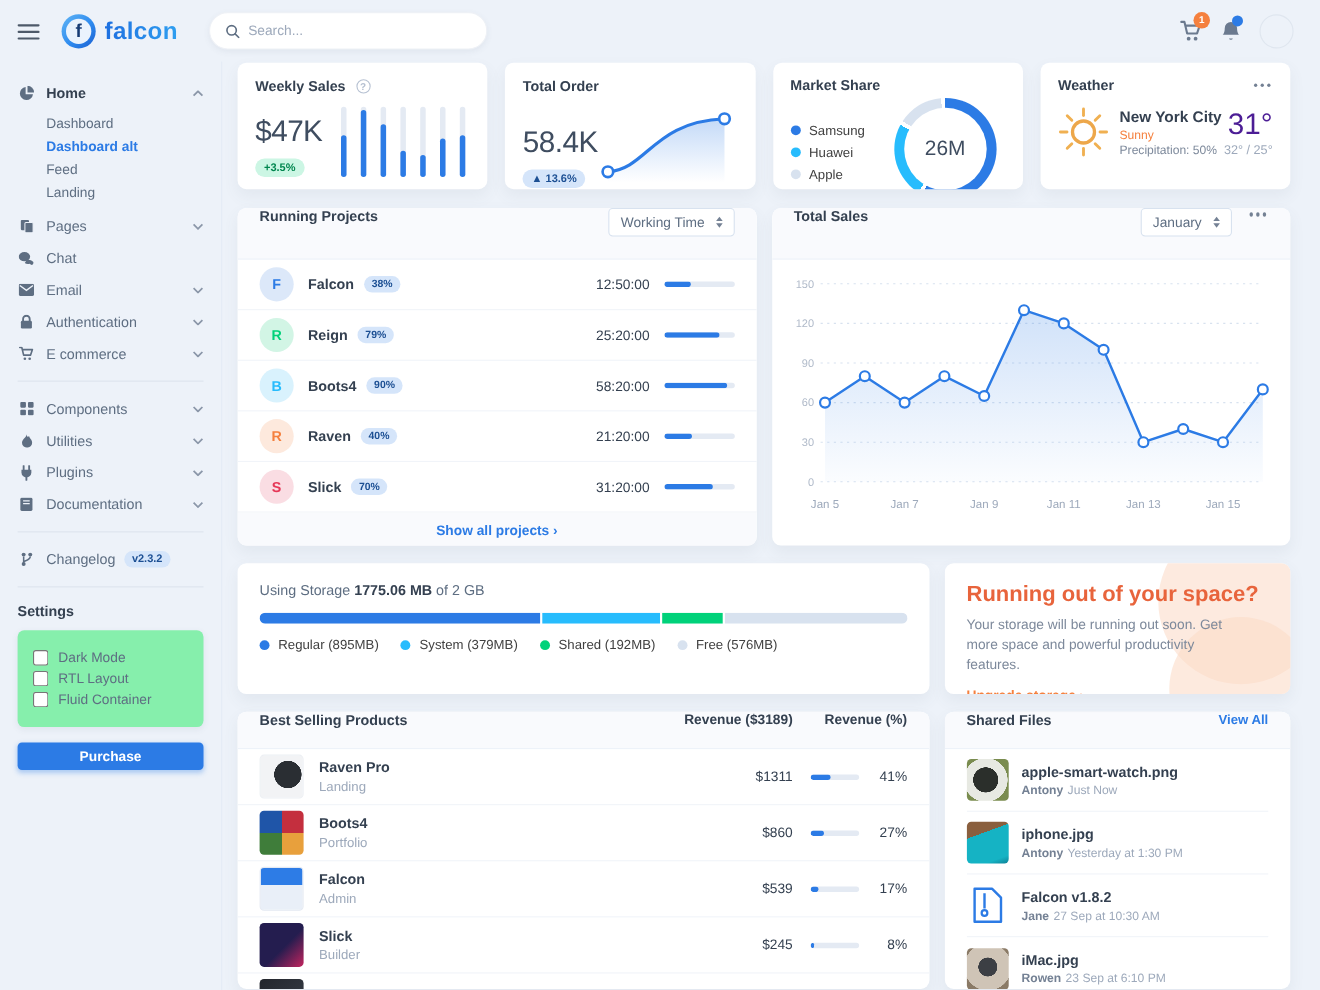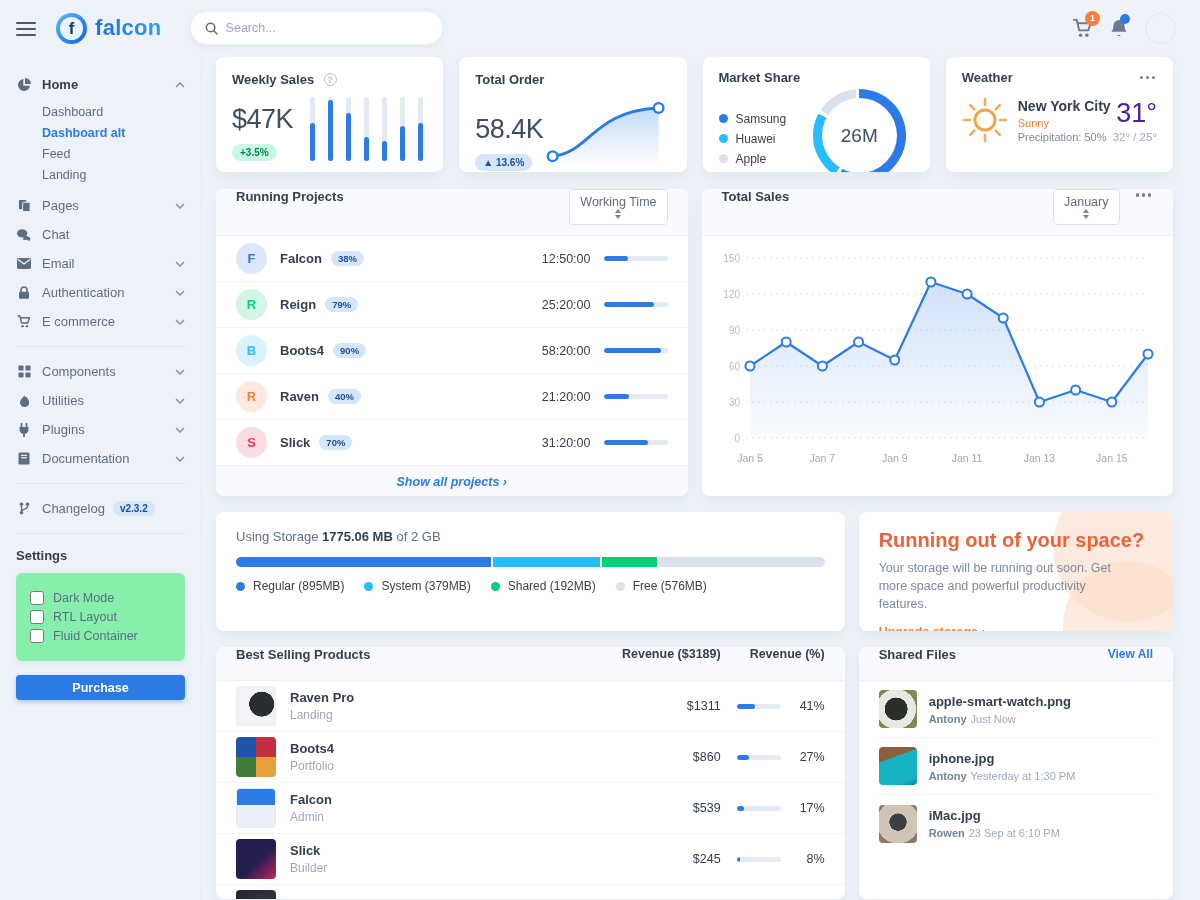--- a/index.html
+++ b/index.html
@@ -82,36 +82,36 @@
   .weather-city { font-size:14px; font-weight:bold; color:#344050; }
   .weather-cond { font-size:11px; color:#f5803e; margin-top:3px; }
   .weather-prec { font-size:11px; color:#7d899b; margin-top:2px; }
   .weather-right { margin-left:auto; text-align:right; }
   .weather-temp { font-size:27px; color:#4c1d95; }
   .weather-range { font-size:11.5px; color:#9da9bb; margin-top:2px; }
   .ellipsis { display:flex; gap:2.5px; cursor:pointer; padding:4px 2px; }
   .ellipsis i { width:3.5px; height:3.5px; border-radius:50%; background:#748194; }
 
   .card-head { display:flex; align-items:flex-start; background:#f9fafd; border-bottom:1px solid #edf2f9; padding:0 20px; }
-  .select-box { display:flex; align-items:center; gap:0; background:#fff; border:1px solid #d8e2ef; border-radius:4px; font-size:12.5px; color:#5e6e82; padding:5px 10px; cursor:pointer;flex-direction:column; }
+  .select-box { display:flex; align-items:center; gap:10px; background:#fff; border:1px solid #d8e2ef; border-radius:4px; font-size:12.5px; color:#5e6e82; padding:5px 10px; cursor:pointer; }
   .sort-arrows { display:flex; flex-direction:column; gap:2px; }
   .sort-arrows b { width:0; height:0; border-left:3.5px solid transparent; border-right:3.5px solid transparent; }
   .sort-arrows b.up { border-bottom:4px solid #748194; }
   .sort-arrows b.dn { border-top:4px solid #748194; }
 
   .proj-head { height:47px; }
   .proj-row { display:flex; align-items:center; height:46px; border-bottom:1px solid #f1f4f9; padding:0 20px; }
   .proj-avatar { width:31px; height:31px; border-radius:50%; font-size:13px; font-weight:bold; display:flex; align-items:center; justify-content:center; margin-right:13px; }
   .proj-name { font-size:13px; color:#344050; font-weight:bold; }
   .proj-badge { margin-left:9px; background:#d5e5fa; color:#1c4f93; font-size:9.5px; font-weight:bold; border-radius:8px; padding:2px 7px; }
   .proj-time { margin-left:auto; font-size:12.5px; color:#344050; }
   .pbar { width:64px; height:5px; background:#e4eaf3; border-radius:3px; margin-left:13px; overflow:hidden; }
   .pbar i { display:block; height:100%; background:#2c7be5; border-radius:3px; }
   .proj-footer { height:31px; display:flex; align-items:center; justify-content:center; background:#f9fafd; }
-  .proj-footer a { font-size:12.5px; color:#2c7be5; font-weight:bold; text-decoration:none; cursor:pointer;font-style:italic; }
+  .proj-footer a { font-size:12.5px; color:#2c7be5; font-weight:bold; text-decoration:none; cursor:pointer; }
 
   .ts-head { height:47px; }
   .ts-head .card-title { margin-right:auto; }
   .ts-chart { padding:6px 10px 0 6px; }
 
   .storage-card { padding:17px 20px; }
   .storage-line { font-size:13px; color:#5e6e82; }
   .storage-line b { color:#344050; }
   .storage-bar { display:flex; gap:2px; height:10px; border-radius:5px; overflow:hidden; margin:13px 0 12px 0; }
   .storage-bar span { height:100%; }
@@ -754,20 +754,33 @@
           </div>
       </div>
       <div class="sf-row">
         <div class="sf-thumb t-iphone"></div>
         <div>
             <div class="sf-name">iphone.jpg</div>
           <div class="sf-meta"><span class="sf-by">Antony</span><span class="sf-time">Yesterday at 1:30 PM</span></div>
           </div>
       </div>
       <div class="sf-row">
+        <div class="sf-fileicon">
+          <svg width="28" height="34" viewBox="0 0 28 34">
+              <path d="M2 2h16l8 8v22H2z" fill="none" stroke="#2c7be5" stroke-width="2.2" stroke-linejoin="round"></path>
+              <line x1="11" y1="6" x2="11" y2="20" stroke="#2c7be5" stroke-width="2.2"></line>
+              <circle cx="11" cy="24" r="2.6" fill="none" stroke="#2c7be5" stroke-width="2"></circle>
+            </svg>
+        </div>
+        <div>
+            <div class="sf-name">Falcon v1.8.2</div>
+          <div class="sf-meta"><span class="sf-by">Jane</span><span class="sf-time">27 Sep at 10:30 AM</span></div>
+          </div>
+      </div>
+      <div class="sf-row">
         <div class="sf-thumb t-imac"></div>
         <div>
             <div class="sf-name">iMac.jpg</div>
           <div class="sf-meta"><span class="sf-by">Rowen</span><span class="sf-time">23 Sep at 6:10 PM</span></div>
           </div>
       </div>
     </div>
   </div>
 </div>
 

